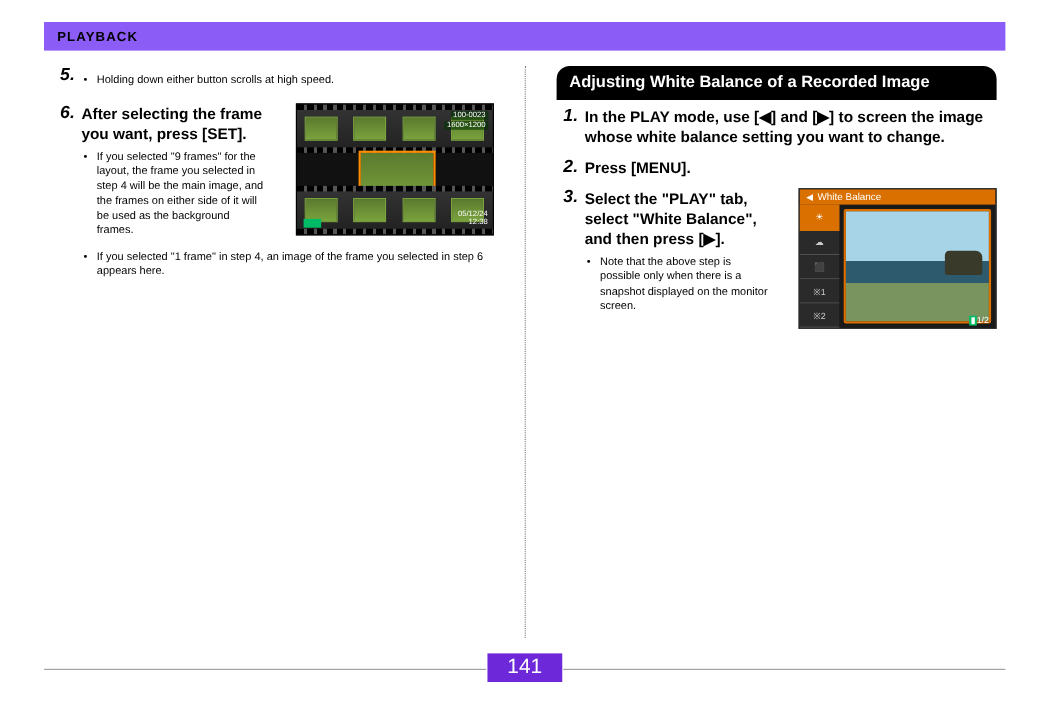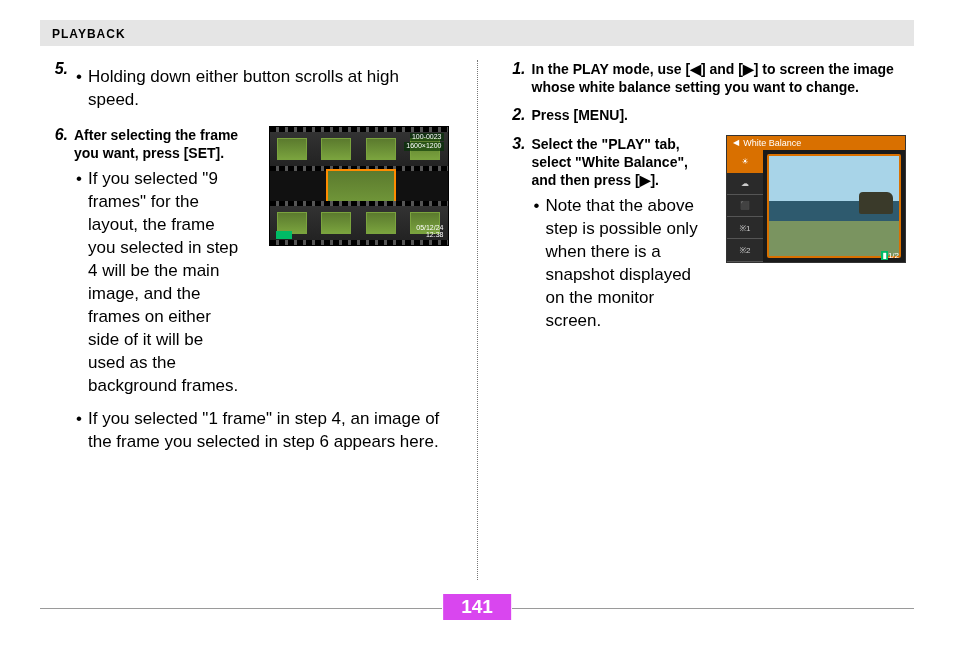--- a/index.html
+++ b/index.html
@@ -1,38 +1,38 @@
 <!DOCTYPE html>
 <html><head>
 <meta charset="utf-8">
 <style>
   * { box-sizing: border-box; margin: 0; padding: 0; }
   body { width: 954px; height: 646px; background: #fff; font-family: Arial, Helvetica, sans-serif; color: #000; position: relative; }
   .page { padding: 20px 40px 30px 40px; height: 100%; position: relative; }
-  .header-bar { background: #e5e5e5; padding: 4px 12px; margin-bottom: 14px; }
+  .header-bar { background: #8b5cf6; padding: 4px 12px; margin-bottom: 14px; }
   .header-bar span { font-weight: bold; font-size: 12px; letter-spacing: 1px; }
   .columns { display: flex; gap: 0; height: 520px; }
   .col { flex: 1; padding: 0 8px; }
   .col-left { border-right: 1.5px dotted #777; padding-right: 28px; }
   .col-right { padding-left: 28px; }
   .step { display: flex; margin-bottom: 10px; }
   .step-num { font-weight: bold; font-style: italic; font-size: 16px; margin-right: 6px; min-width: 20px; text-align: right; font-family: "Arial", sans-serif; }
   .step-body { flex: 1; }
   .step-body p.lead { font-weight: bold; font-size: 14px; line-height: 1.3; }
   ul.bullets { list-style: none; margin-top: 6px; }
-  ul.bullets li { font-size: 17px; line-height: 1.35; padding-left: 14px; position: relative; margin-bottom: 4px; }
+  ul.bullets li { font-size: 10px; line-height: 1.35; padding-left: 14px; position: relative; margin-bottom: 4px; }
   ul.bullets li::before { content: "•"; position: absolute; left: 2px; top: 0; }
   .step-row { display: flex; gap: 28px; }
   .step-row .txt { flex: 1; }
   .section-title { background: #000; color: #fff; border-radius: 12px 12px 0 0; padding: 6px 12px; font-weight: bold; font-size: 15px; line-height: 1.25; margin-bottom: 6px; }
   .intro { font-size: 13px; line-height: 1.4; margin-bottom: 14px; }
   .pagenum-wrap { position: absolute; left: 40px; right: 40px; bottom: 24px; height: 28px; }
   .pagenum-line-left { position: absolute; left: 0; right: 54%; top: 50%; border-top: 1px solid #9a9a9a; }
   .pagenum-line-right { position: absolute; left: 54%; right: 0; top: 50%; border-top: 1px solid #9a9a9a; }
-  .pagenum-box { position: absolute; left: 50%; top: 0; transform: translateX(-50%); background: #d946ef; color: #fff; font-weight: bold; font-size: 19px; padding: 2px 18px; }
+  .pagenum-box { position: absolute; left: 50%; top: 0; transform: translateX(-50%); background: #6d28d9; color: #fff; font-weight: normal; font-size: 19px; padding: 2px 18px; }
   
   .cam1 { width: 180px; height: 120px; background: #111; position: relative; border: 1px solid #000; overflow: hidden; }
   .filmstrip { position: absolute; left: 0; right: 0; height: 36px; background: linear-gradient(#333,#222); display: flex; justify-content: space-around; align-items: center; }
   .filmstrip.top { top: 4px; }
   .filmstrip.bot { bottom: 4px; }
   .filmstrip .thumb { width: 30px; height: 22px; background: linear-gradient(#5b7a2e,#7aa33e); border: 1px solid #7aa33e; }
   .filmstrip::before, .filmstrip::after { content:""; position:absolute; left:0; right:0; height:5px; background: repeating-linear-gradient(90deg,#000 0 6px,#555 6px 9px); }
   .filmstrip::before { top:-4px; }
   .filmstrip::after { bottom:-4px; }
   .cam1 .main { position: absolute; top: 42px; left: 56px; width: 70px; height: 50px; background: linear-gradient(#5b7a2e,#7aa33e); border: 2px solid #ff8c00; }
@@ -112,20 +112,21 @@
           </div>
           <ul class="bullets">
             <li>If you selected "1 frame" in step 4, an image of the frame you selected in step 6 appears here.</li>
           </ul>
         </div>
       </div>
 
     </div>
 
     <div class="col col-right">
+      <div class="section-title">Adjusting White Balance of a Recorded Image</div>
 
       <div class="step">
         <div class="step-num">1.</div>
         <div class="step-body">
             <p class="lead">In the PLAY mode, use [◀] and [▶] to screen the image whose white balance setting you want to change.</p>
           </div>
       </div>
 
       <div class="step">
         <div class="step-num">2.</div>

